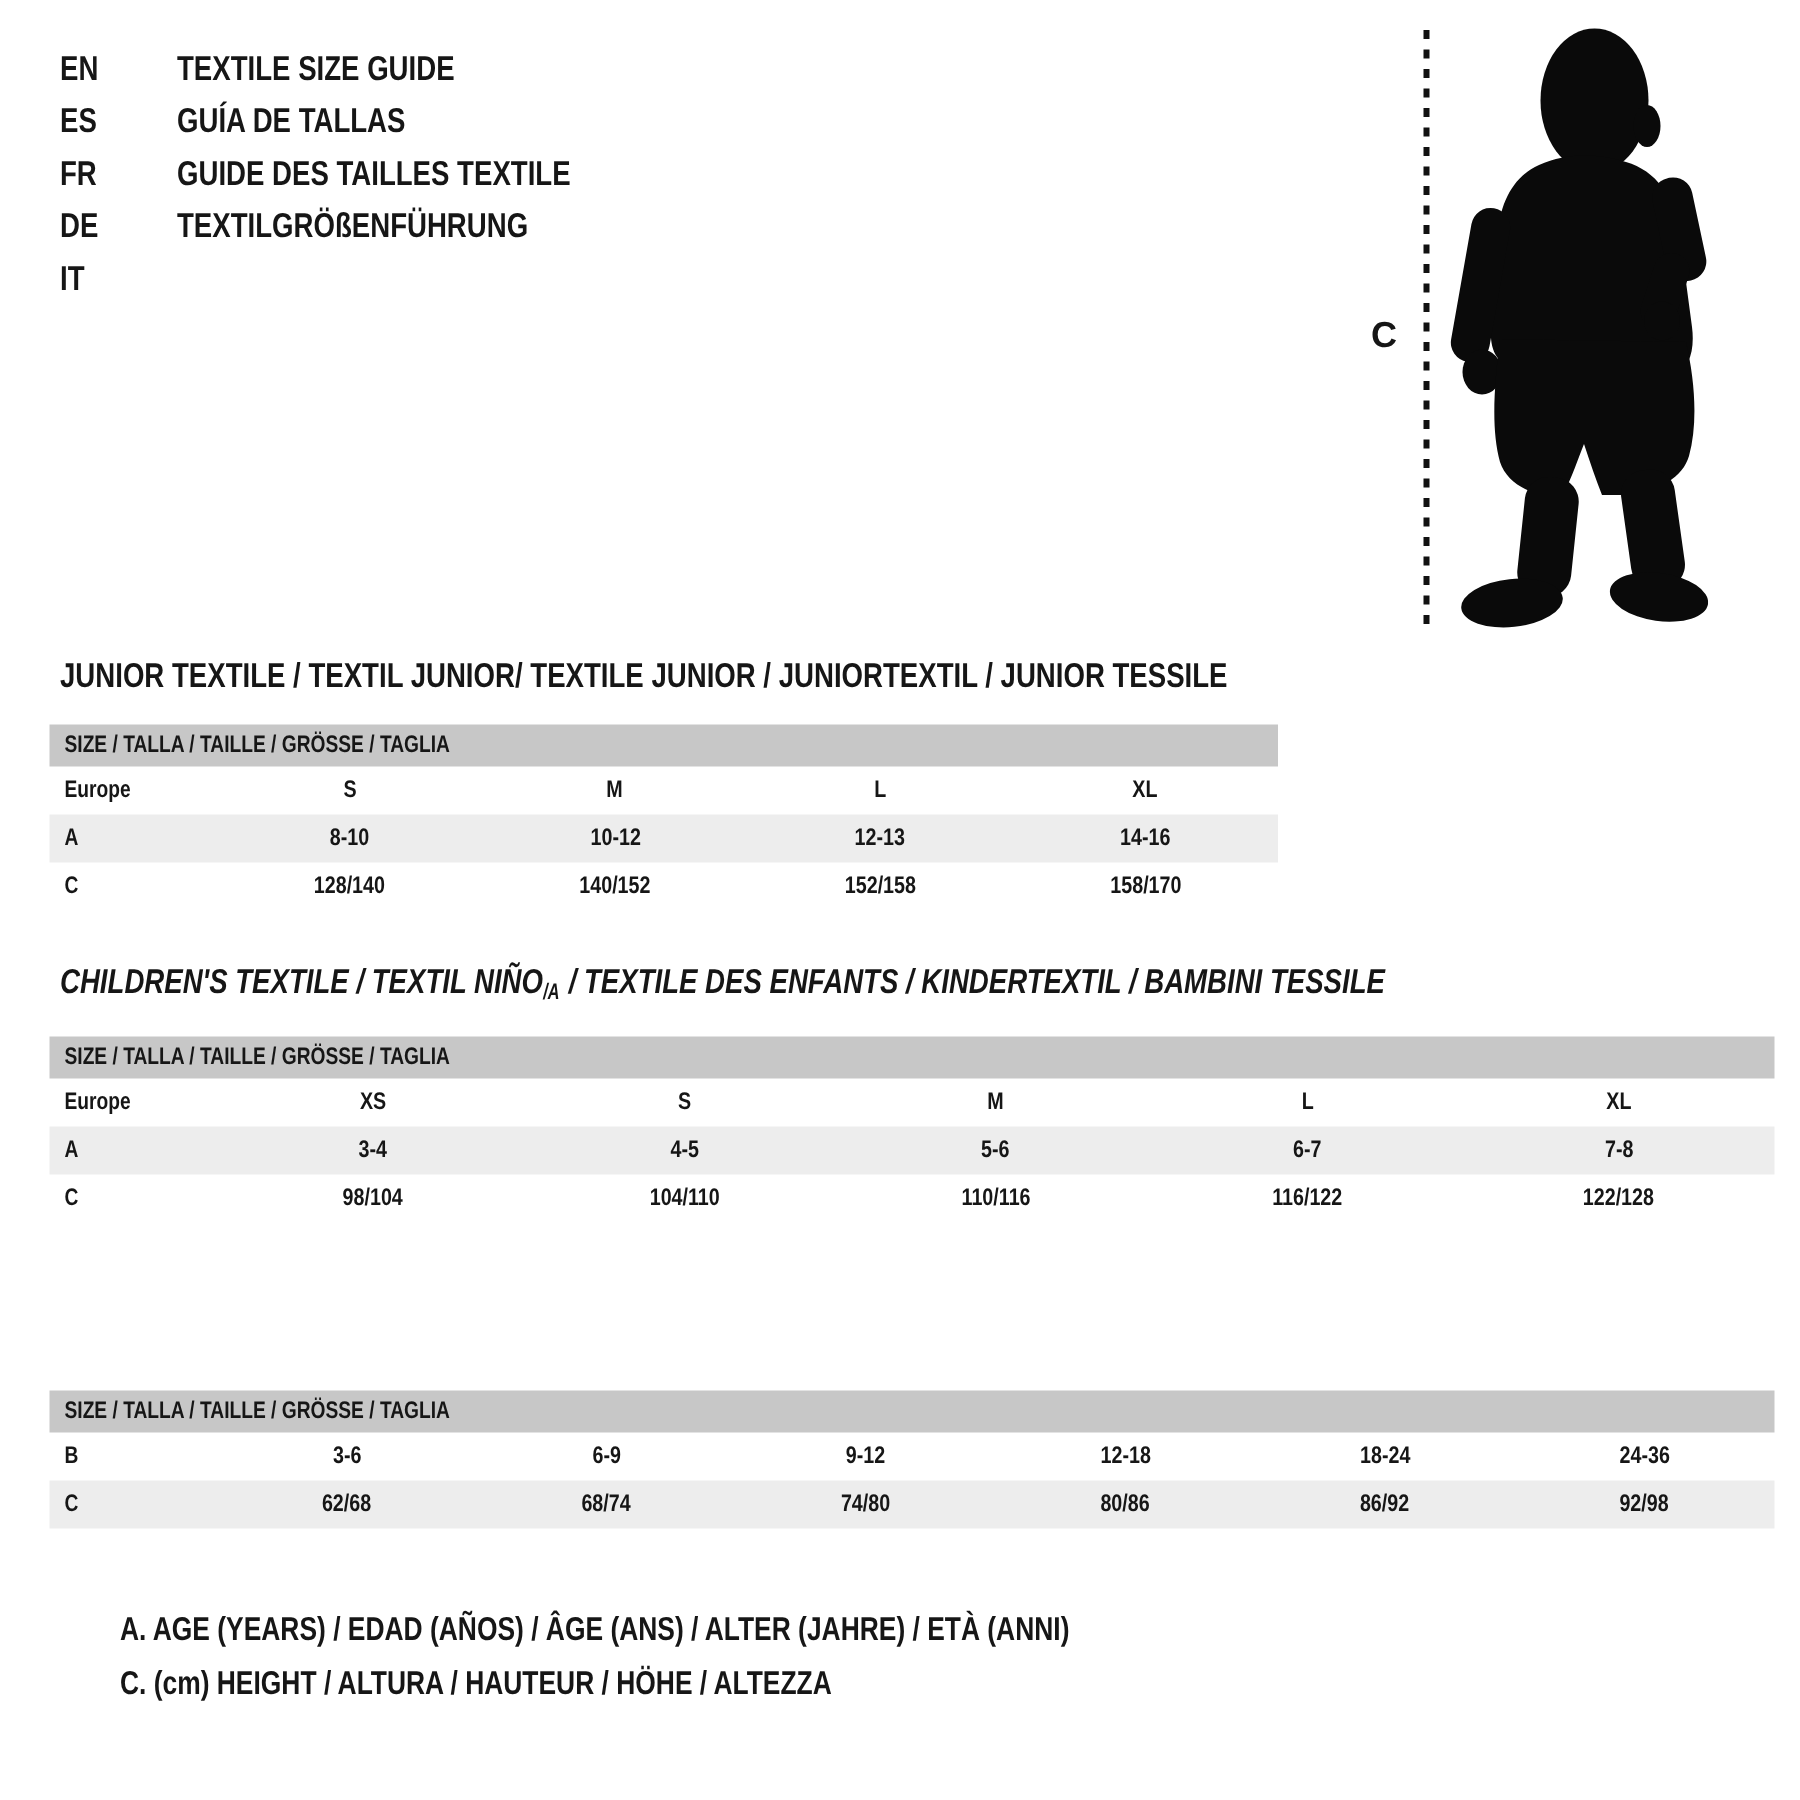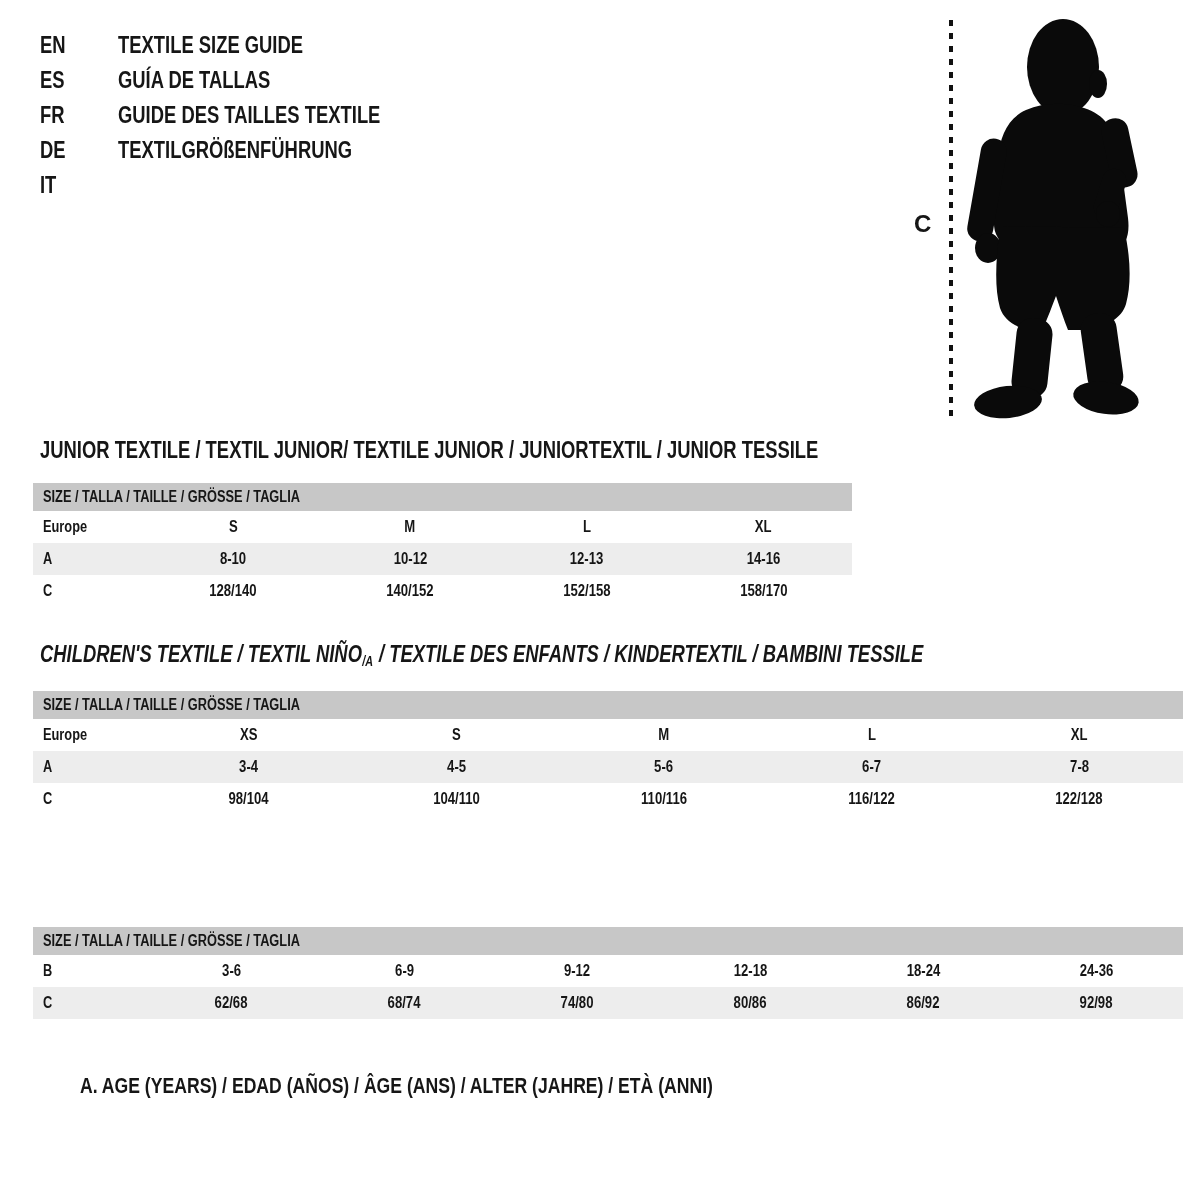--- a/index.html
+++ b/index.html
@@ -183,13 +183,16 @@
     <div class="cell"><span class="condC">80/86</span></div>
     <div class="cell"><span class="condC">86/92</span></div>
     <div class="cell"><span class="condC">92/98</span></div>
   </div>
 </div>
 
 <div class="abs legend">
   <div class="legend-line">
       <span class="condL">A. AGE (YEARS) / EDAD (AÑOS) / ÂGE (ANS) / ALTER (JAHRE) / ETÀ (ANNI)</span>
     </div>
+  <div class="legend-line">
+      <span class="condL">C. (cm) HEIGHT / ALTURA / HAUTEUR / HÖHE / ALTEZZA</span>
+    </div>
 </div>
 
 </body></html>

